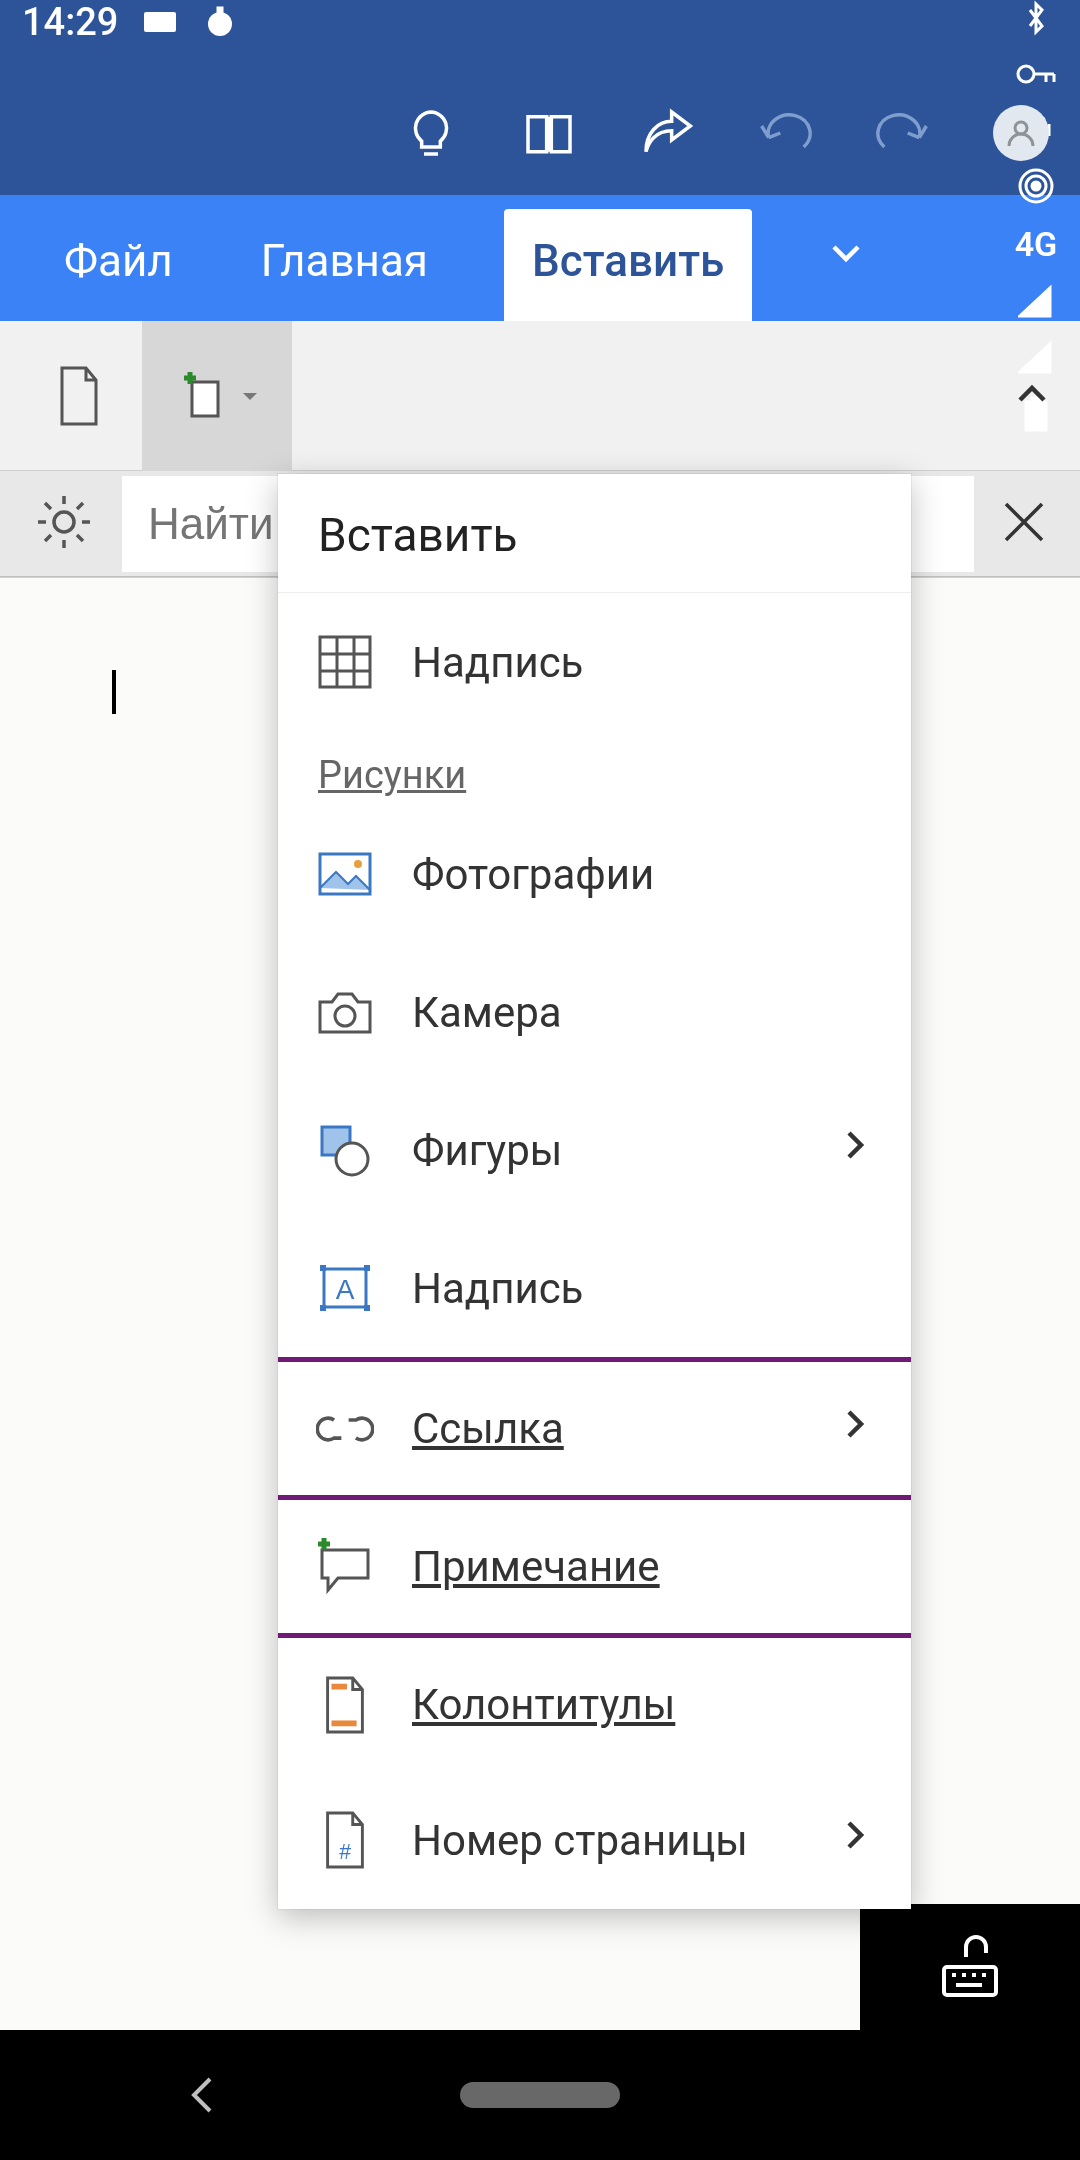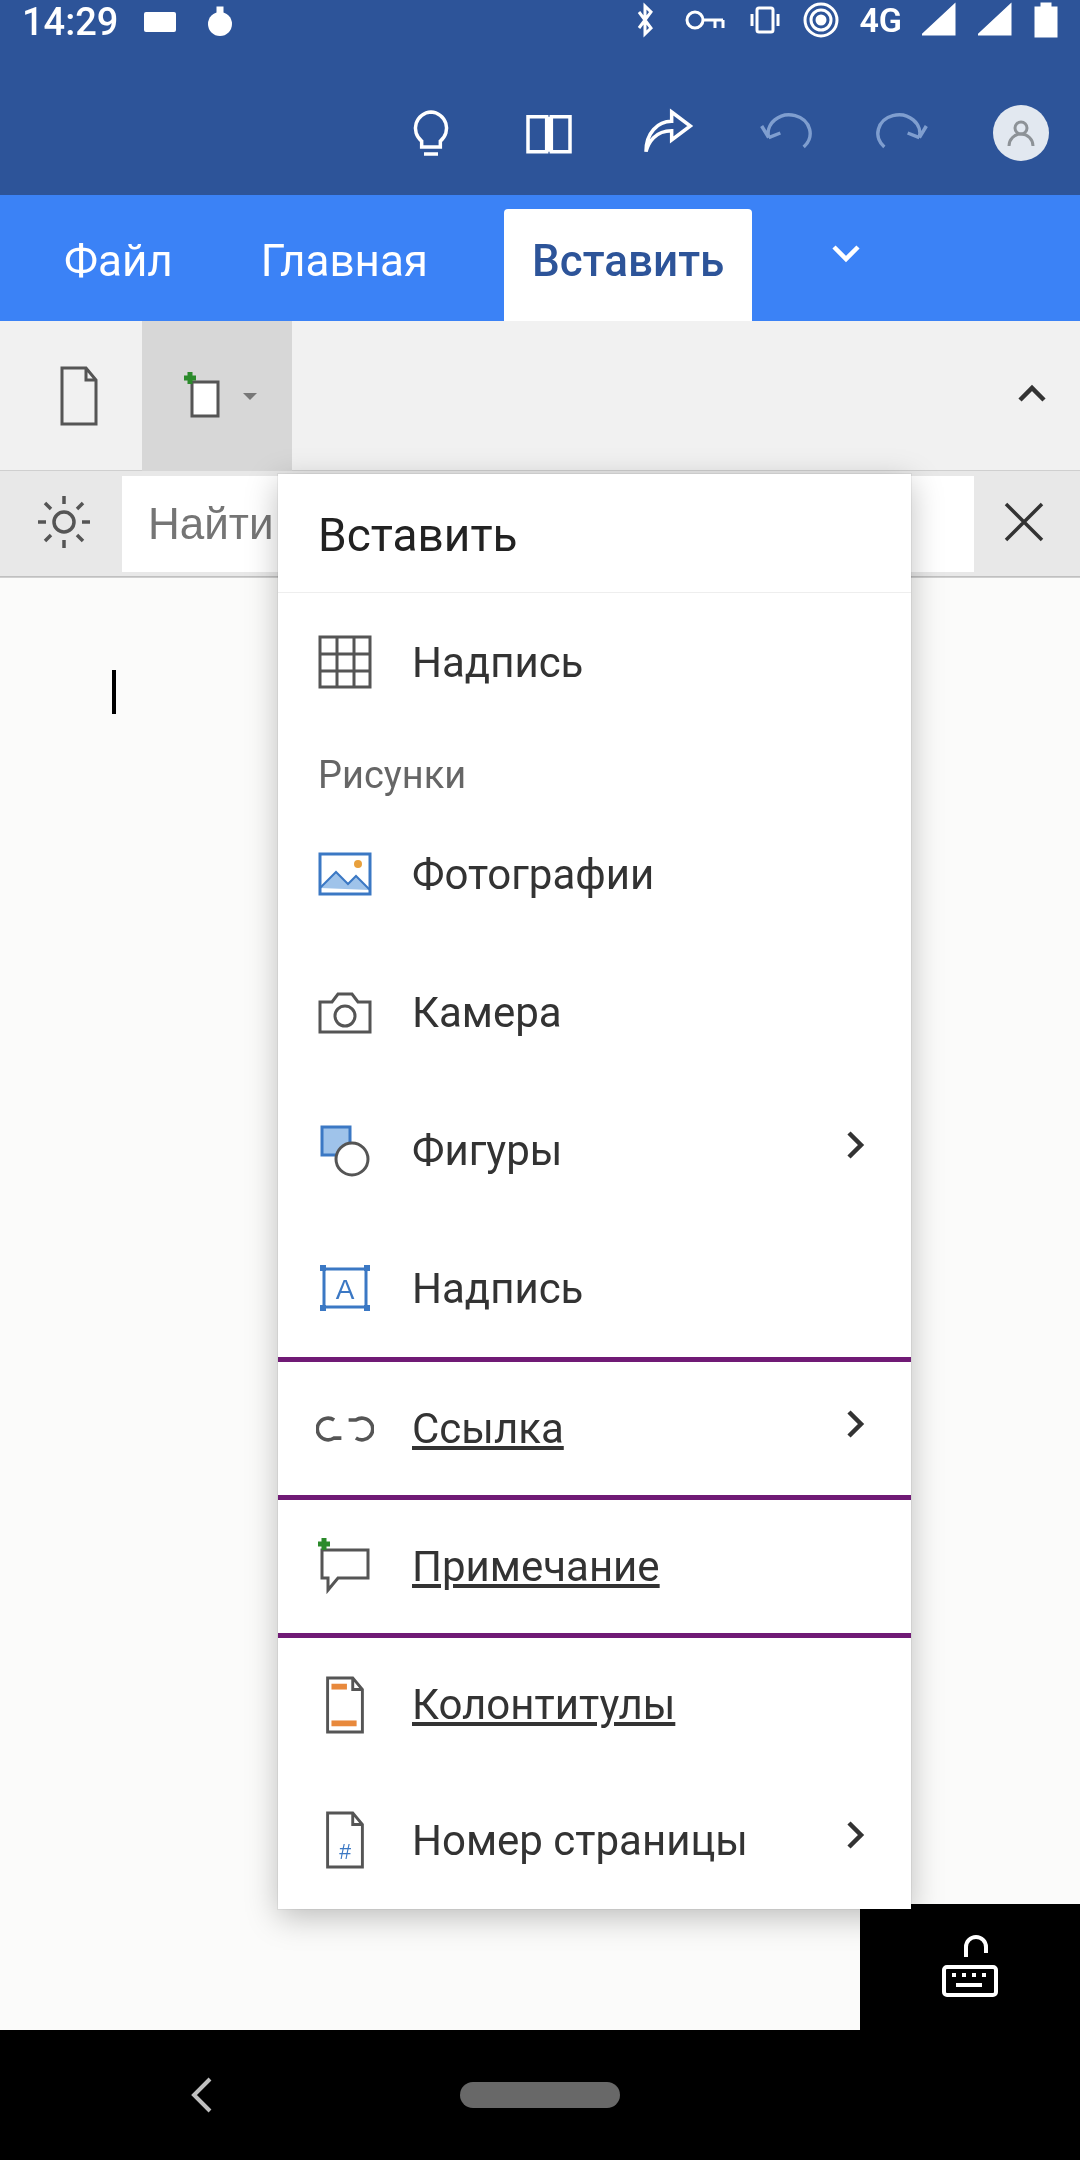--- a/index.html
+++ b/index.html
@@ -2,21 +2,21 @@
 <html><head>
 <meta charset="utf-8">
 <style>
   * { box-sizing: border-box; margin: 0; padding: 0; }
   html, body { width: 1080px; height: 2160px; overflow: hidden; font-family: -apple-system, "Segoe UI", Roboto, sans-serif; background:#000; }
   .screen { width:1080px; height:2160px; position:relative; background:#fff; }
 
   
   .statusbar { height:70px; background:#2d5499; color:#fff; display:flex; align-items:flex-start; padding:0 22px; }
   .statusbar .left { display:flex; align-items:center; gap:24px; font-size:38px; font-weight:500;}
-  .statusbar .right { margin-left:auto; display:flex; align-items:center; gap:20px; }
+  .statusbar .right { margin-left:auto; display:flex; align-items:center; gap:20px;flex-direction:column; }
   .sb-icon { width:36px; height:36px; stroke:#fff; fill:none; stroke-width:3; }
   .sb-text { font-size:34px; font-weight:600; }
 
   
   .app-header { background:#2d5499; height:125px; display:flex; align-items:center; justify-content:flex-end; padding:0 26px; gap:52px; }
   .app-header .hbtn { width:66px; height:66px; display:flex; align-items:center; justify-content:center; }
   .hicon { width:56px; height:56px; stroke:#fff; fill:none; stroke-width:3; }
   .hicon.dim { stroke:#7f9ecf; }
   .avatar-circle { width:56px; height:56px; border-radius:50%; background:#e2e8f0; display:flex; align-items:center; justify-content:center; }
   .avatar-circle svg { width:34px; height:34px; stroke:#8d9297; fill:none; stroke-width:3; }
@@ -47,21 +47,21 @@
 
   
   .fab-key { position:absolute; right:0; bottom:130px; width:220px; height:126px; background:#000; display:flex; align-items:center; justify-content:center; }
   .fab-key svg { width:68px; height:68px; stroke:#fff; fill:none; stroke-width:4; }
 
   
   .dropdown { position:absolute; left:278px; top:474px; width:633px; background:#fff; box-shadow:0 8px 30px rgba(0,0,0,0.25), 0 0 0 1px rgba(0,0,0,0.05); }
   .dd-title { font-size:46px; padding:34px 40px 30px 40px; color:#222; border-bottom:1px solid #eee; }
   .dd-item { display:flex; align-items:center; padding:0 36px; height:138px; font-size:42px; color:#333; gap:36px; }
   .dd-item.withline { border-top:5px solid #701a75;text-decoration:underline;}
-  .dd-section { font-size:38px; color:#666; padding:22px 56px 8px 40px; }
+  .dd-section { font-size:38px; color:#666; padding:22px 56px 8px 40px;text-decoration:underline; }
   .dd-item .chev { margin-left:auto; }
   .dd-ic-box { width:62px; display:flex; align-items:center; justify-content:center; }
   .dd-ic { width:58px; height:58px; }
 
   
   .navbar { position:absolute; bottom:0; width:100%; height:130px; background:#000; display:flex; align-items:center; justify-content:center; gap:260px; }
   .nav-pill { width:160px; height:26px; background:#686868; border-radius:20px; }
   .nav-back { width:44px; height:44px; stroke:#bfbfbf; fill:none; stroke-width:4; position:absolute; left:180px; }
 
   .chev-svg { width:40px; height:40px; stroke:#333; fill:none; stroke-width:4.5; }

